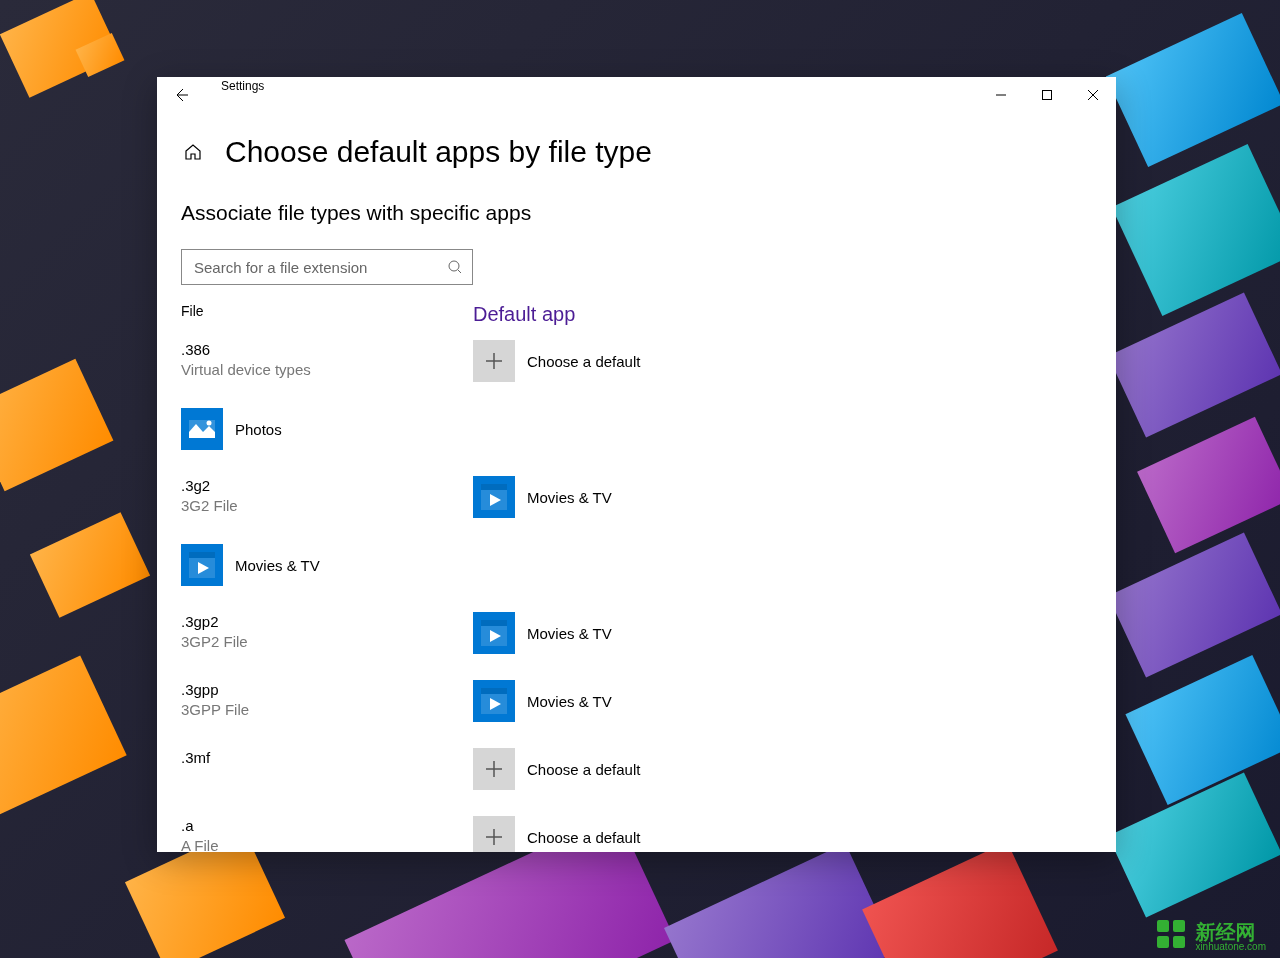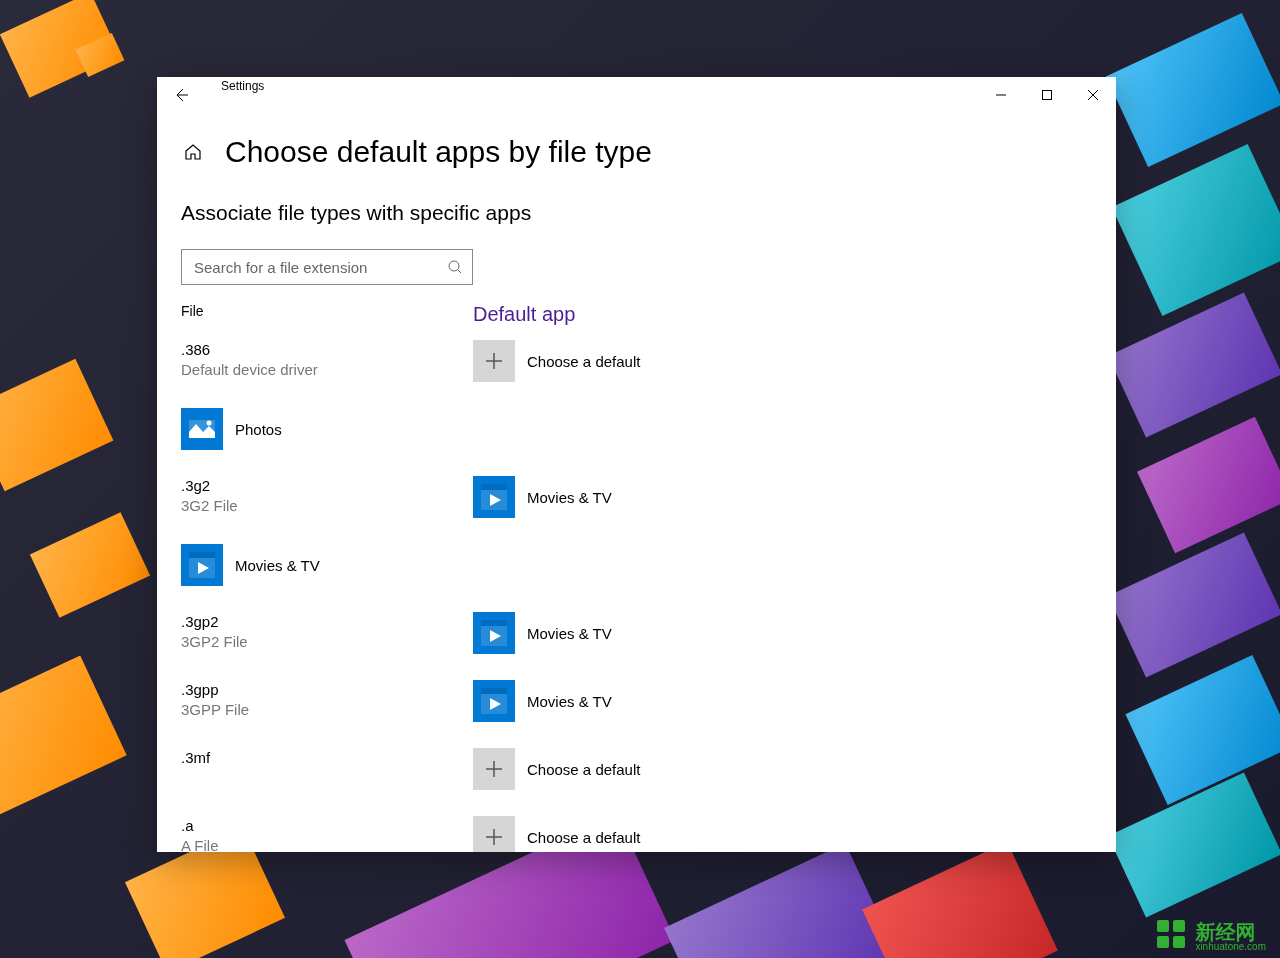--- a/index.html
+++ b/index.html
@@ -297,21 +297,21 @@
     <div class="columns-header">
       <div class="col-name">File</div>
       <div class="col-app">Default app</div>
     </div>
 
     <div class="file-list">
 
       <div class="file-row">
         <div class="file-info">
           <div class="file-ext">.386</div>
-          <div class="file-desc">Default device driver</div>
+          <div class="file-desc">Virtual device types</div>
         </div>
         <div class="app-choice">
           <div class="app-icon plus">
             <svg viewBox="0 0 18 18" fill="none" stroke-width="1.5">
                 <line x1="9" y1="1" x2="9" y2="17"></line>
                 <line x1="1" y1="9" x2="17" y2="9"></line>
               </svg>
           </div>
           <span class="app-label">Choose a default</span>
         </div>

